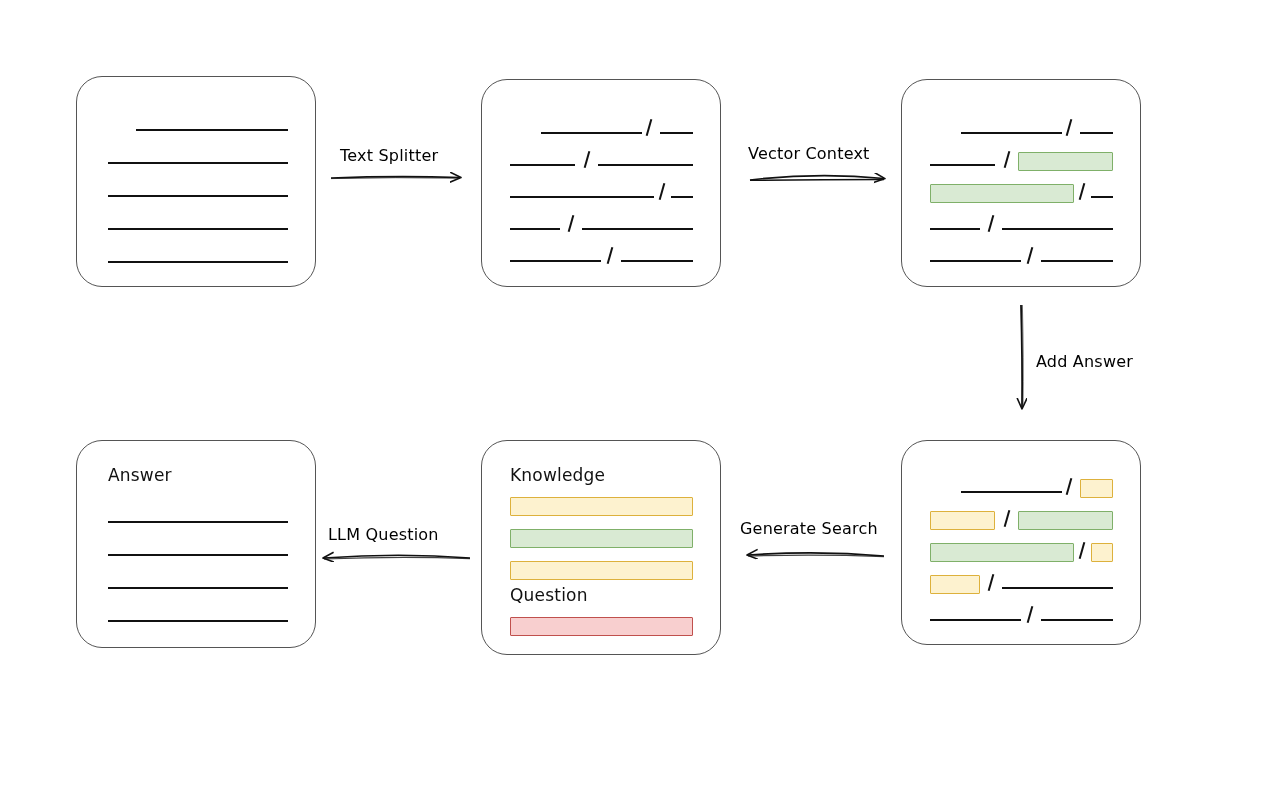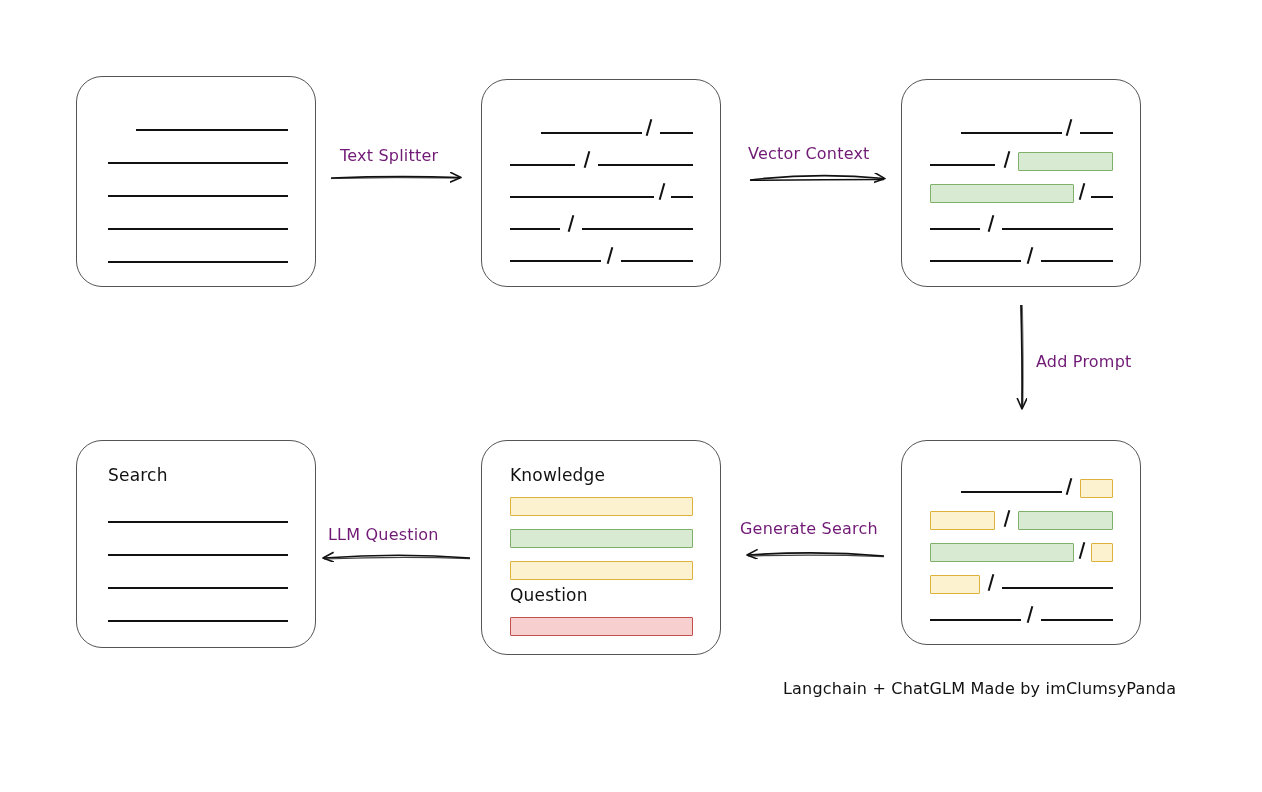--- a/index.html
+++ b/index.html
@@ -89,21 +89,21 @@
   .bar.yellow { background: #fdf2cf; border: 1.4px solid #ddb13c; }
   .bar.green  { background: #d9ead3; border: 1.4px solid #7fb069; }
   .bar.red    { background: #f8cfcf; border: 1.4px solid #c0504d; }
 
   
   .arrow-label {
     position: absolute;
     font-family: "DejaVu Sans", sans-serif;
     font-size: 16px;
     letter-spacing: 0.2px;
-    color: #701a75;
+    color: #000000;
     white-space: nowrap;
   }
 
   
   #footer-credit {
     position: absolute;
     left: 783px;
     top: 679px;
     font-family: "DejaVu Sans", sans-serif;
     font-size: 16px;
@@ -162,21 +162,21 @@
     <g>
       <path d="M470,558 Q400,552.5 324,558" fill="none" stroke="#111111" stroke-width="1.7" marker-end="url(#ah-l)"></path>
       <path d="M470,558.6 Q400,556 324,559" fill="none" stroke="#111111" stroke-width="1.2" opacity="0.8"></path>
     </g>
   </svg>
 
   <div class="arrow-label" style="left:340px; top:146px;">Text Splitter</div>
 
   <div class="arrow-label" style="left:748px; top:144px;">Vector Context</div>
 
-  <div class="arrow-label" style="left:1036px; top:352px;">Add Prompt</div>
+  <div class="arrow-label" style="left:1036px; top:352px;">Add Answer</div>
 
   <div class="arrow-label" style="left:740px; top:519px;">Generate Search</div>
 
   <div class="arrow-label" style="left:328px; top:525px;">LLM Question</div>
 
   <div class="card" style="left:76px; top:76px; width:240px; height:211px;">
     <div style="position:absolute; left:31px; top:40px; width:180px; height:132px;">
       <div class="row" style="top:0px;">
         <div class="seg" style="left:28px; right:0;"></div>
       </div>
@@ -296,32 +296,31 @@
     <div class="bar yellow" style="left:28px; top:56px; width:183px;"></div>
     <div class="bar green" style="left:28px; top:88px; width:183px;"></div>
     <div class="bar yellow" style="left:28px; top:120px; width:183px;"></div>
 
     <div class="card-label" style="left:28px; top:144px;">Question</div>
 
     <div class="bar red" style="left:28px; top:176px; width:183px;"></div>
   </div>
 
   <div class="card" style="left:76px; top:440px; width:240px; height:208px;">
-    <div class="card-label" style="left:31px; top:24px;">Search</div>
+    <div class="card-label" style="left:31px; top:24px;">Answer</div>
     <div style="position:absolute; left:31px; top:68px; width:180px; height:100px;">
       <div class="row" style="top:0px;">
         <div class="seg" style="left:0px; right:0;"></div>
       </div>
       <div class="row" style="top:33px;">
         <div class="seg" style="left:0px; right:0;"></div>
       </div>
       <div class="row" style="top:66px;">
         <div class="seg" style="left:0px; right:0;"></div>
       </div>
       <div class="row" style="top:99px;">
         <div class="seg" style="left:0px; right:0;"></div>
       </div>
     </div>
   </div>
 
-  <div id="footer-credit">Langchain + ChatGLM Made by imClumsyPanda</div>
 
 </div>
 
 </body></html>

